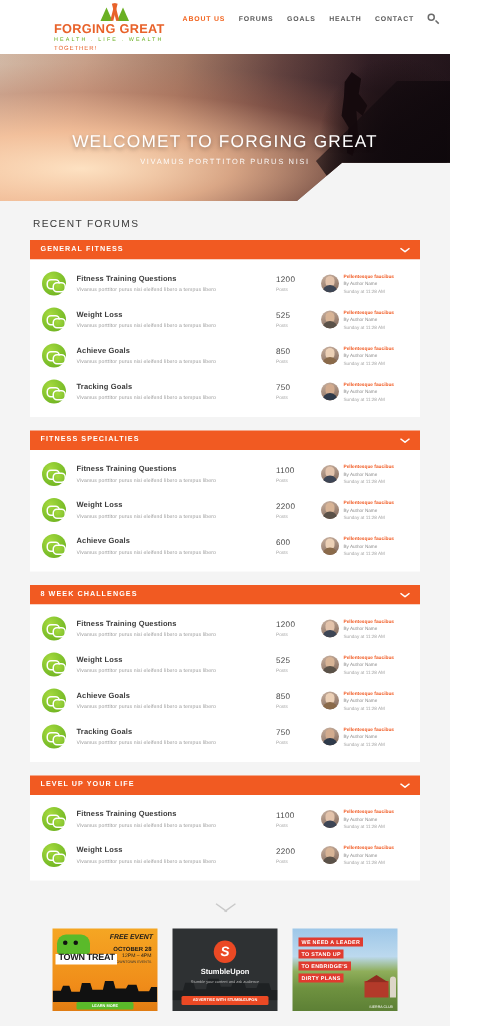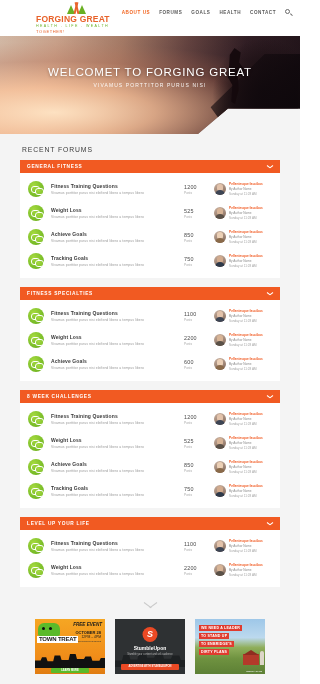--- a/index.html
+++ b/index.html
@@ -55,21 +55,21 @@
     clip-path: polygon(30% 100%, 8% 62%, 34% 30%, 58% 0, 100% 0, 100% 100%);
   }
   .hero .figure{
     position:absolute; right:52px; top:12px; width:26px; height:56px;
     background:#14090d;
     clip-path: polygon(48% 0, 72% 8%, 66% 26%, 88% 40%, 76% 52%, 60% 46%, 64% 74%, 50% 100%, 36% 96%, 40% 66%, 22% 52%, 28% 30%, 30% 12%);
     opacity:.95;
   }
   .hero-text{ position:absolute; left:0; right:0; top:30px; text-align:center; z-index:3; }
   .hero-title{ font-size:11.5px; color:#fff; letter-spacing:.8px; font-weight:400;
-               text-shadow:0 1px 3px rgba(0,0,0,.35); }
+               text-shadow:0 1px 3px rgba(0,0,0,.35);margin-top:23px; }
   .hero-sub{ margin-top:4px; font-size:5px; color:rgba(255,255,255,.92); letter-spacing:1.1px; }
 
   
   .main{ background:#f4f4f4; padding:0 20px 0 20px; }
   .section-title{ font-size:6.8px; color:#3a3a3a; letter-spacing:.9px; padding:12px 0 7px 2px; font-weight:400;}
 
   .accordion{ margin-bottom:9px; }
   .acc-head{
     background:#f15a22; height:13px; display:flex; align-items:center;
     justify-content:space-between; padding:0 7px;

